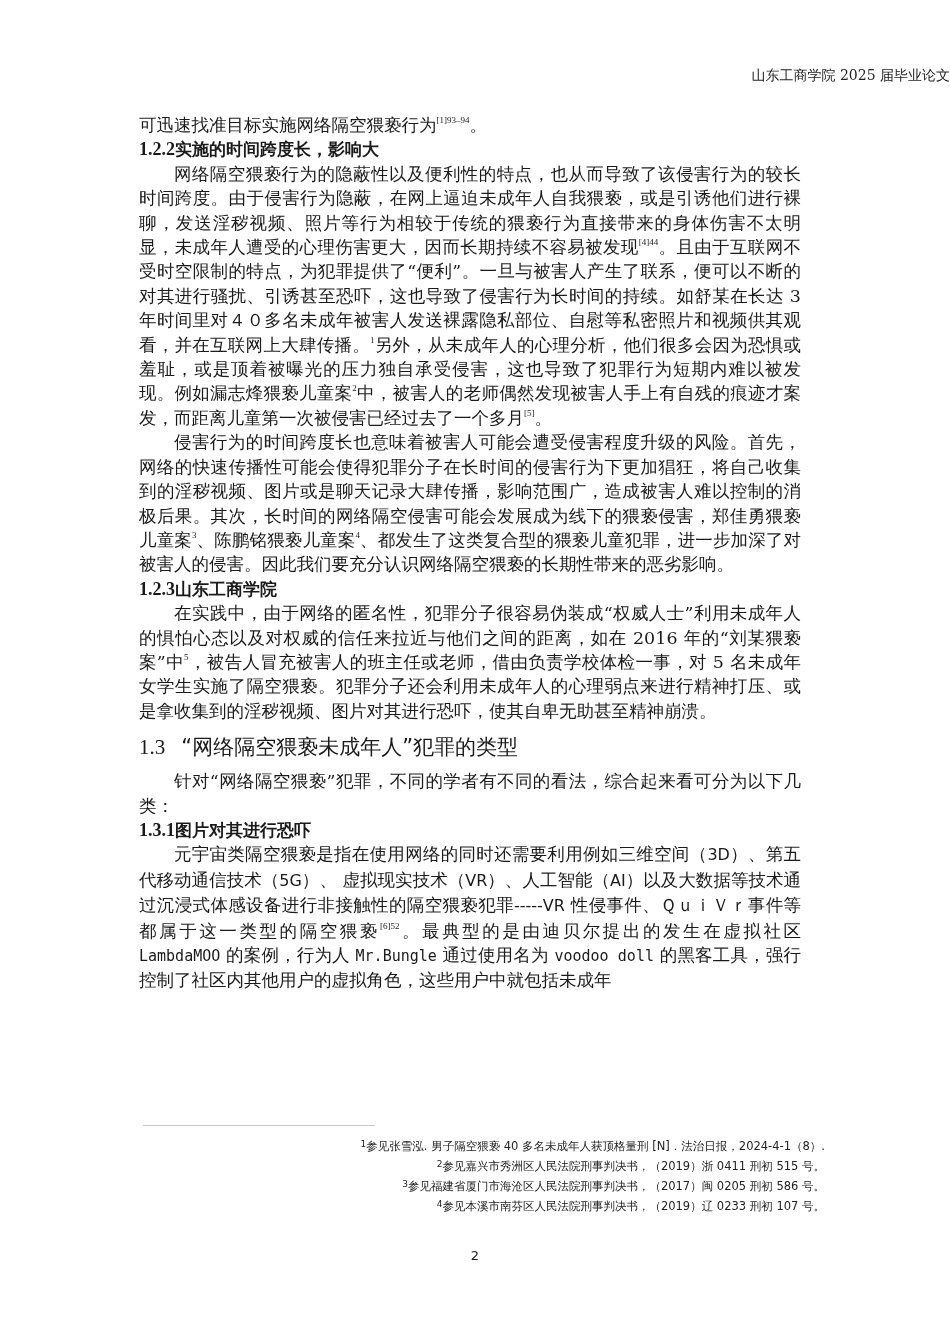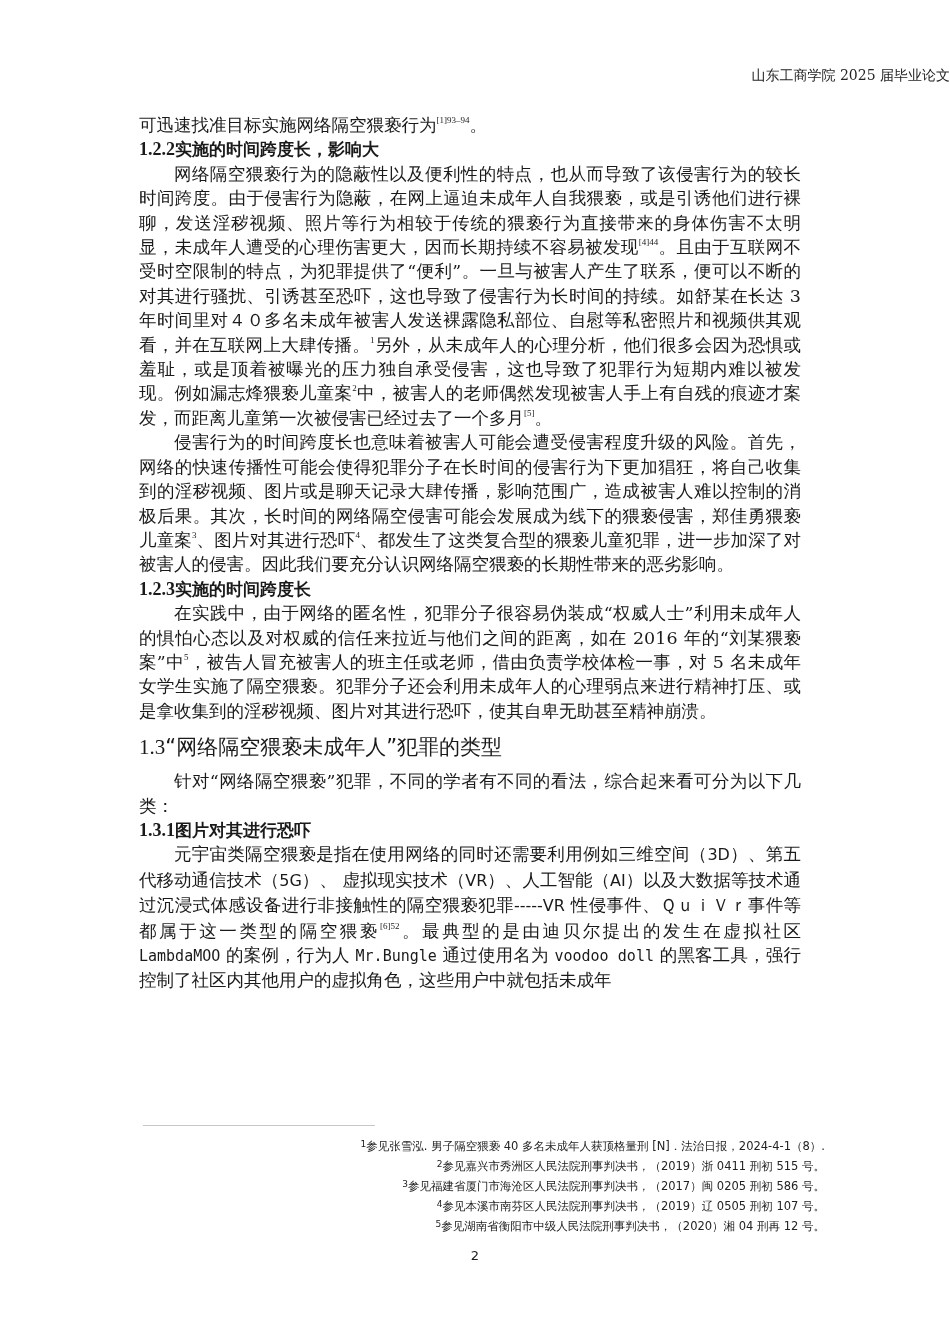--- a/index.html
+++ b/index.html
@@ -16,21 +16,21 @@
   .indent { text-indent: 2em; }
   .h3 {
     font-family: "DejaVu Sans", sans-serif; font-weight: bold; font-size: 17px;
     line-height: 24.4px; margin: 0;
   }
   .h3 .num { font-family: "Liberation Serif", serif; font-weight: bold; font-size: 18px; }
   .h2 {
     font-family: "DejaVu Sans", sans-serif; font-size: 21px; line-height: 28px;
     margin: 10px 0 8px 0; font-weight: normal;
   }
-  .h2 .num { font-family: "Liberation Serif", serif; margin-right: 0; }
+  .h2 .num { font-family: "Liberation Serif", serif; margin-right: 16px; }
   sup { font-size: 9px; line-height: 0; vertical-align: 8px; font-family: "Liberation Serif", serif; }
   .mono { font-family: "DejaVu Sans Mono", monospace; font-size: 15px; }
   .sans { font-family: "DejaVu Sans", sans-serif; font-size: 16px; }
   .divider {
     position: absolute; left: 143px; top: 1125px; width: 232px; height: 1px; background: #c8c8c8;
   }
   .footnotes {
     position: absolute; left: 145px; top: 1135px; width: 680px;
     font-family: "DejaVu Sans", sans-serif; font-size: 11.5px; line-height: 18px; color: #222; text-align: right;
   }
@@ -46,38 +46,37 @@
 
 <div class="header">山东工商学院 2025 届毕业论文</div>
 
 <div class="content">
   <p class="p"><span>可迅速找准目标实施网络隔空猥亵行为</span><sup>[1]93–94</sup><span>。</span></p>
 
   <h3 class="h3"><span class="num">1.2.2</span><span>实施的时间跨度长，影响大</span></h3>
 
   <p class="p indent"><span>网络隔空猥亵行为的隐蔽性以及便利性的特点，也从而导致了该侵害行为的较长时间跨度。由于侵害行为隐蔽，在网上逼迫未成年人自我猥亵，或是引诱他们进行裸聊，发送淫秽视频、照片等行为相较于传统的猥亵行为直接带来的身体伤害不太明显，未成年人遭受的心理伤害更大，因而长期持续不容易被发现</span><sup>[4]44</sup><span>。且由于互联网不受时空限制的特点，为犯罪提供了“便利”。一旦与被害人产生了联系，便可以不断的对其进行骚扰、引诱甚至恐吓，这也导致了侵害行为长时间的持续。如舒某在长达 3 年时间里对４０多名未成年被害人发送裸露隐私部位、自慰等私密照片和视频供其观看，并在互联网上大肆传播。</span><sup>1</sup><span>另外，从未成年人的心理分析，他们很多会因为恐惧或羞耻，或是顶着被曝光的压力独自承受侵害，这也导致了犯罪行为短期内难以被发现。例如漏志烽猥亵儿童案</span><sup>2</sup><span>中，被害人的老师偶然发现被害人手上有自残的痕迹才案发，而距离儿童第一次被侵害已经过去了一个多月</span><sup>[5]</sup><span>。</span></p>
 
-  <p class="p indent"><span>侵害行为的时间跨度长也意味着被害人可能会遭受侵害程度升级的风险。首先，网络的快速传播性可能会使得犯罪分子在长时间的侵害行为下更加猖狂，将自己收集到的淫秽视频、图片或是聊天记录大肆传播，影响范围广，造成被害人难以控制的消极后果。其次，长时间的网络隔空侵害可能会发展成为线下的猥亵侵害，郑佳勇猥亵儿童案</span><sup>3</sup><span>、图片对其进行恐吓</span><sup>4</sup><span>、都发生了这类复合型的猥亵儿童犯罪，进一步加深了对被害人的侵害。因此我们要充分认识网络隔空猥亵的长期性带来的恶劣影响。</span></p>
+  <p class="p indent"><span>侵害行为的时间跨度长也意味着被害人可能会遭受侵害程度升级的风险。首先，网络的快速传播性可能会使得犯罪分子在长时间的侵害行为下更加猖狂，将自己收集到的淫秽视频、图片或是聊天记录大肆传播，影响范围广，造成被害人难以控制的消极后果。其次，长时间的网络隔空侵害可能会发展成为线下的猥亵侵害，郑佳勇猥亵儿童案</span><sup>3</sup><span>、陈鹏铭猥亵儿童案</span><sup>4</sup><span>、都发生了这类复合型的猥亵儿童犯罪，进一步加深了对被害人的侵害。因此我们要充分认识网络隔空猥亵的长期性带来的恶劣影响。</span></p>
 
-  <h3 class="h3"><span class="num">1.2.3</span><span>实施的时间跨度长</span></h3>
+  <h3 class="h3"><span class="num">1.2.3</span><span>山东工商学院</span></h3>
 
   <p class="p indent"><span>在实践中，由于网络的匿名性，犯罪分子很容易伪装成“权威人士”利用未成年人的惧怕心态以及对权威的信任来拉近与他们之间的距离，如在 2016 年的“刘某猥亵案”中</span><sup>5</sup><span>，被告人冒充被害人的班主任或老师，借由负责学校体检一事，对 5 名未成年女学生实施了隔空猥亵。犯罪分子还会利用未成年人的心理弱点来进行精神打压、或是拿收集到的淫秽视频、图片对其进行恐吓，使其自卑无助甚至精神崩溃。</span></p>
 
   <h2 class="h2"><span class="num">1.3</span><span>“网络隔空猥亵未成年人”犯罪的类型</span></h2>
 
   <p class="p indent">针对“网络隔空猥亵”犯罪，不同的学者有不同的看法，综合起来看可分为以下几类：</p>
 
   <h3 class="h3"><span class="num">1.3.1</span><span>图片对其进行恐吓</span></h3>
 
   <p class="p indent"><span>元宇宙类隔空猥亵是指在使用网络的同时还需要利用例如三维空间（</span><span class="sans">3D</span><span>）、第五代移动通信技术（</span><span class="sans">5G</span><span>）、 虚拟现实技术（</span><span class="sans">VR</span><span>）、人工智能（</span><span class="sans">AI</span><span>）以及大数据等技术通过沉浸式体感设备进行非接触性的隔空猥亵犯罪</span><span class="sans">-----VR</span><span> 性侵事件、ＱｕｉＶｒ事件等都属于这一类型的隔空猥亵</span><sup>[6]52</sup><span>。最典型的是由迪贝尔提出的发生在虚拟社区 </span><span class="mono">LambdaMOO</span><span> 的案例，行为人 </span><span class="mono">Mr.Bungle</span><span> 通过使用名为 </span><span class="mono">voodoo doll</span><span> 的黑客工具，强行控制了社区内其他用户的虚拟角色，这些用户中就包括未成年</span></p>
 </div>
 
 <div class="divider"></div>
 
 <div class="footnotes">
   <div class="fn"><span class="fnum">1</span><span>参见张雪泓. 男子隔空猥亵 40 多名未成年人获顶格量刑  [N]．法治日报，2024-4-1（8）.</span></div>
   <div class="fn"><span class="fnum">2</span><span>参见嘉兴市秀洲区人民法院刑事判决书，（2019）浙 0411 刑初 515 号。</span></div>
   <div class="fn"><span class="fnum">3</span><span>参见福建省厦门市海沧区人民法院刑事判决书，（2017）闽  0205  刑初  586  号。</span></div>
-  <div class="fn"><span class="fnum">4</span><span>参见本溪市南芬区人民法院刑事判决书，（2019）辽  0505  刑初  107  号。</span></div>
-  <div class="fn"><span class="fnum">5</span><span>参见湖南省衡阳市中级人民法院刑事判决书，（2020）湘 04 刑再 12 号。</span></div>
+  <div class="fn"><span class="fnum">4</span><span>参见本溪市南芬区人民法院刑事判决书，（2019）辽  0233  刑初  107  号。</span></div>
 </div>
 
 <div class="page-number">2</div>
 
 </body></html>

